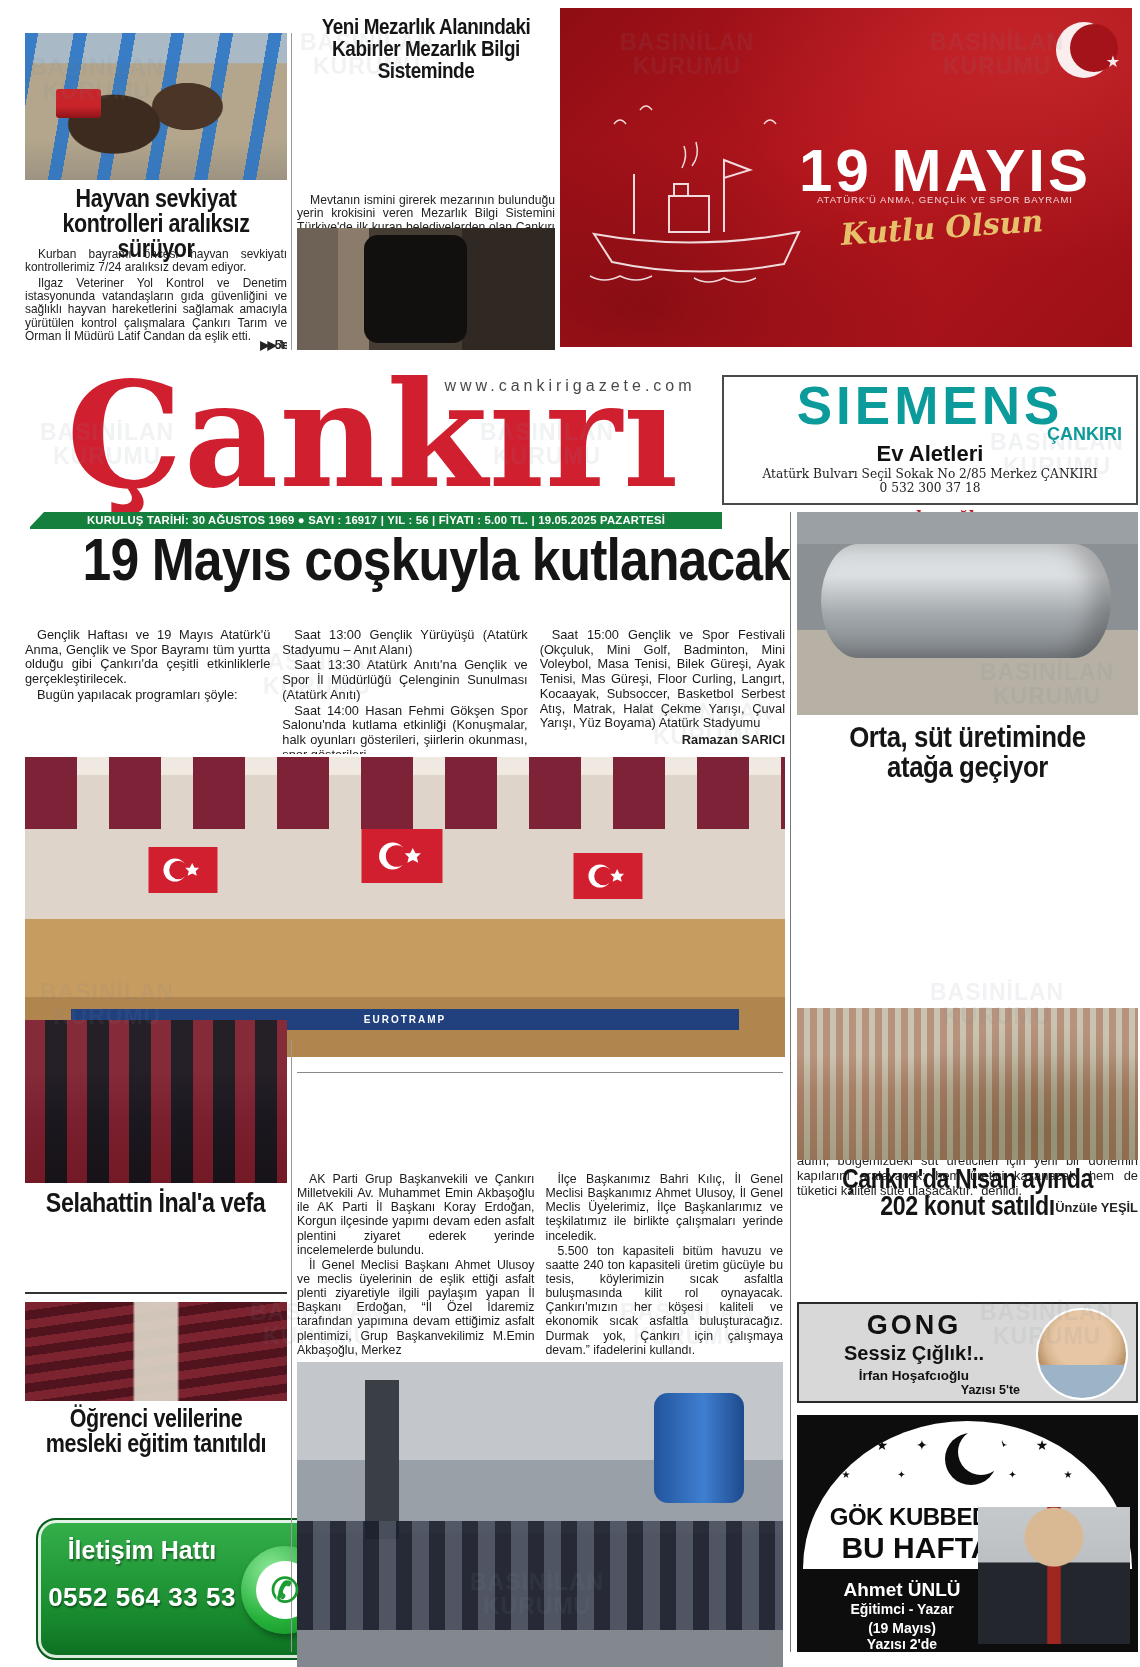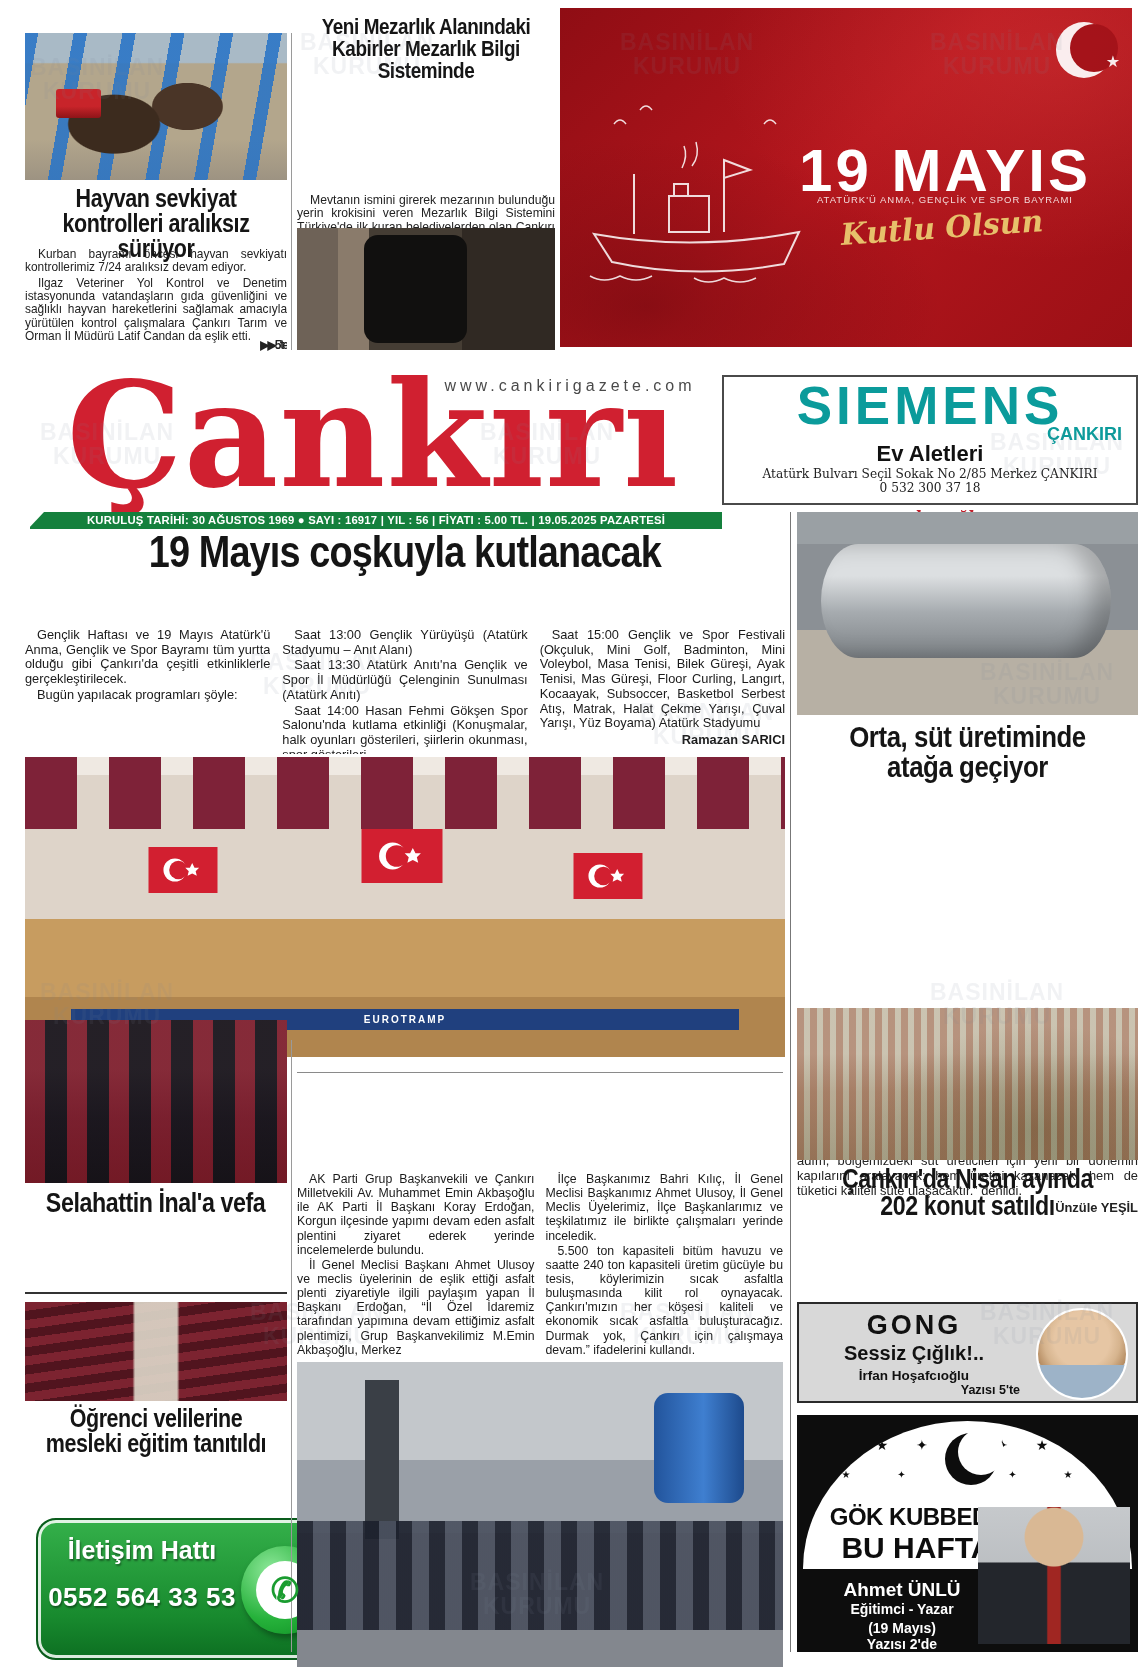--- a/index.html
+++ b/index.html
@@ -85,21 +85,21 @@
   #infobar{left:30px;top:512px;width:692px;height:17px;background:#15803d;color:#fff;font-weight:700;font-size:11.3px;line-height:17px;text-align:center;letter-spacing:.2px}
   #infobar::before{content:"";position:absolute;left:-2px;top:0;border-left:16px solid #fff;border-top:0 solid transparent;border-bottom:17px solid transparent}
   #adBox{left:722px;top:375px;width:416px;height:130px;border:2px solid #4a4a4a;background:#fff;text-align:center;padding-top:2px}
   #adBrand{font-weight:900;font-size:53px;line-height:1.0;color:#0b9b9b;letter-spacing:4px}
   #adCity{font-weight:800;font-size:18px;color:#0b9b9b;text-align:right;padding-right:14px;margin-top:-8px}
   #adLine{font-weight:800;font-size:22px;color:#111;margin-top:-4px}
   #adAddr{font-family:"DejaVu Serif",serif;font-size:12.2px;color:#222}
   #adPhone{font-family:"DejaVu Serif",serif;font-size:12.2px;color:#222}
   #adDealer{left:722px;top:508px;width:416px;text-align:center;font-family:"DejaVu Serif",serif;font-style:italic;font-weight:700;font-size:16px;color:#c3202c}
   
-  #mainHead{left:25px;top:530px;width:760px;font-size:44px;letter-spacing:-1px}
+  #mainHead{left:25px;top:530px;width:760px;font-size:60px;letter-spacing:-1px}
   #mainCols{left:25px;top:628px;width:760px;height:126px;display:flex;gap:12px}
   #mainCols .col{flex:1;font-size:12.8px;line-height:1.15;text-align:justify;position:relative;overflow:hidden}
   #mainCols p{text-indent:12px;margin-bottom:1px}
   #mainCols .byline{font-size:12.8px}
   #gymPhoto{left:25px;top:757px;width:760px;height:300px}
   
   #vlineRight{left:790px;top:512px;height:1140px;background:#777}
   #milkPhoto{left:797px;top:512px;width:341px;height:203px}
   #ortaHead{left:797px;top:722px;width:341px;font-size:30px}
   #ortaBody{left:797px;top:792px;width:341px;height:212px;font-size:12.9px;line-height:1.16}

